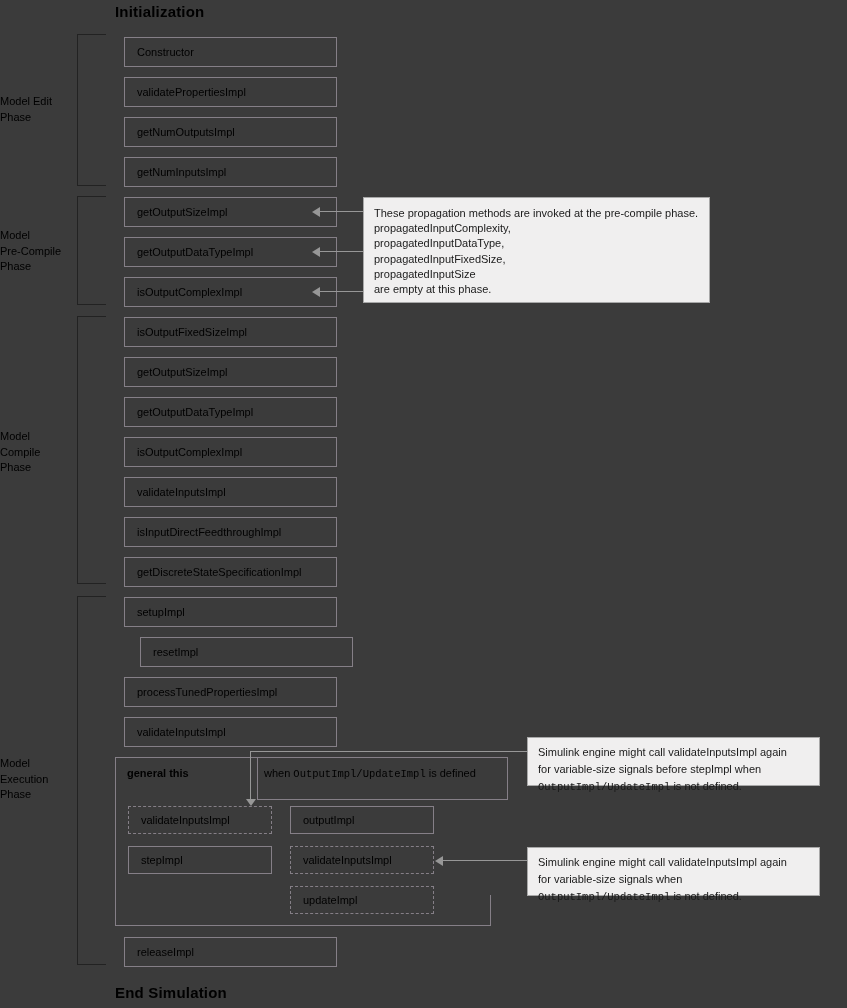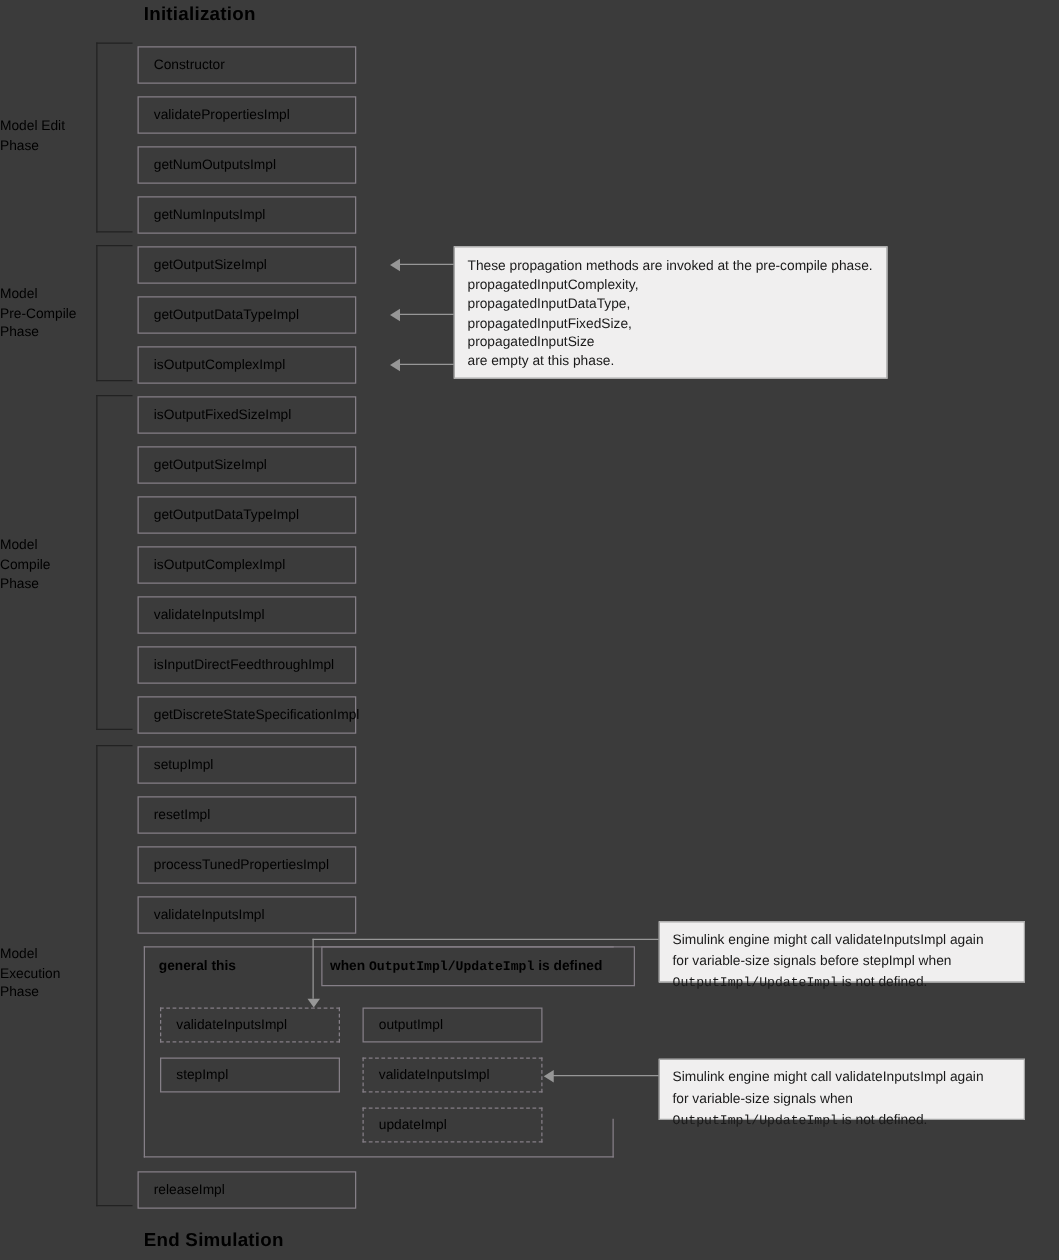--- a/index.html
+++ b/index.html
@@ -27,44 +27,44 @@
   }
   .bracket{
     position:absolute;left:77px;width:29px;
     border:1px solid var(--bracket);border-right:none;
   }
   .phase-label{
     position:absolute;left:0;width:76px;
     font-size:11px;line-height:15.5px;text-align:left;color:var(--text);
   }
   .mbox{
-    position:absolute;left:110px;width:175px;height:30px;
+    position:absolute;left:124px;width:213px;height:30px;
     border:1px solid var(--box-border);
     font-size:11px;line-height:28px;padding-left:12px;
     color:var(--text);white-space:nowrap;
   }
   .sbox{
     position:absolute;width:144px;height:28px;
     border:1px solid var(--box-border);
     font-size:11px;line-height:26px;padding-left:12px;
     color:var(--text);white-space:nowrap;
   }
   .dashed{border-style:dashed;}
   .outer-box{
     position:absolute;left:115px;top:757px;width:376px;height:169px;
     border:1px solid var(--box-border);border-right:none;
   }
   .outer-right-seg{
     position:absolute;left:490px;top:895px;width:1px;height:31px;
     background:var(--box-border);
   }
   .when-box{
-    position:absolute;left:257px;top:757px;width:251px;height:32px;
+    position:absolute;left:257px;top:757px;width:251px;height:43px;
     border:1px solid var(--box-border);
-    font-size:11px;font-weight:bold;line-height:30px;padding-left:6px;
+    font-size:11px;font-weight:normal;line-height:30px;padding-left:6px;
     white-space:nowrap;
   }
   .general-label{
     position:absolute;left:127px;top:757px;height:32px;line-height:32px;
     font-size:11px;font-weight:bold;white-space:nowrap;
   }
   .mono{font-family:"Liberation Mono","DejaVu Sans Mono",monospace;font-size:10.5px;}
   .callout{
     position:absolute;background:var(--callout-bg);
     border:1px solid var(--callout-border);
@@ -129,21 +129,21 @@
 
   <div class="mbox" style="top:317px;">isOutputFixedSizeImpl</div>
   <div class="mbox" style="top:357px;">getOutputSizeImpl</div>
   <div class="mbox" style="top:397px;">getOutputDataTypeImpl</div>
   <div class="mbox" style="top:437px;">isOutputComplexImpl</div>
   <div class="mbox" style="top:477px;">validateInputsImpl</div>
   <div class="mbox" style="top:517px;">isInputDirectFeedthroughImpl</div>
   <div class="mbox" style="top:557px;">getDiscreteStateSpecificationImpl</div>
 
   <div class="mbox" style="top:597px;">setupImpl</div>
-  <div class="mbox" style="top:637px;">resetImpl</div>
+  <div class="mbox" style="top:637px;margin-left:16px;">resetImpl</div>
   <div class="mbox" style="top:677px;">processTunedPropertiesImpl</div>
   <div class="mbox" style="top:717px;">validateInputsImpl</div>
 
   <div class="outer-box"></div>
   <div class="outer-right-seg"></div>
   <div class="general-label">general this</div>
   <div class="when-box">
     <span>when </span><span class="mono">OutputImpl/UpdateImpl</span><span> is defined</span>
   </div>
 

